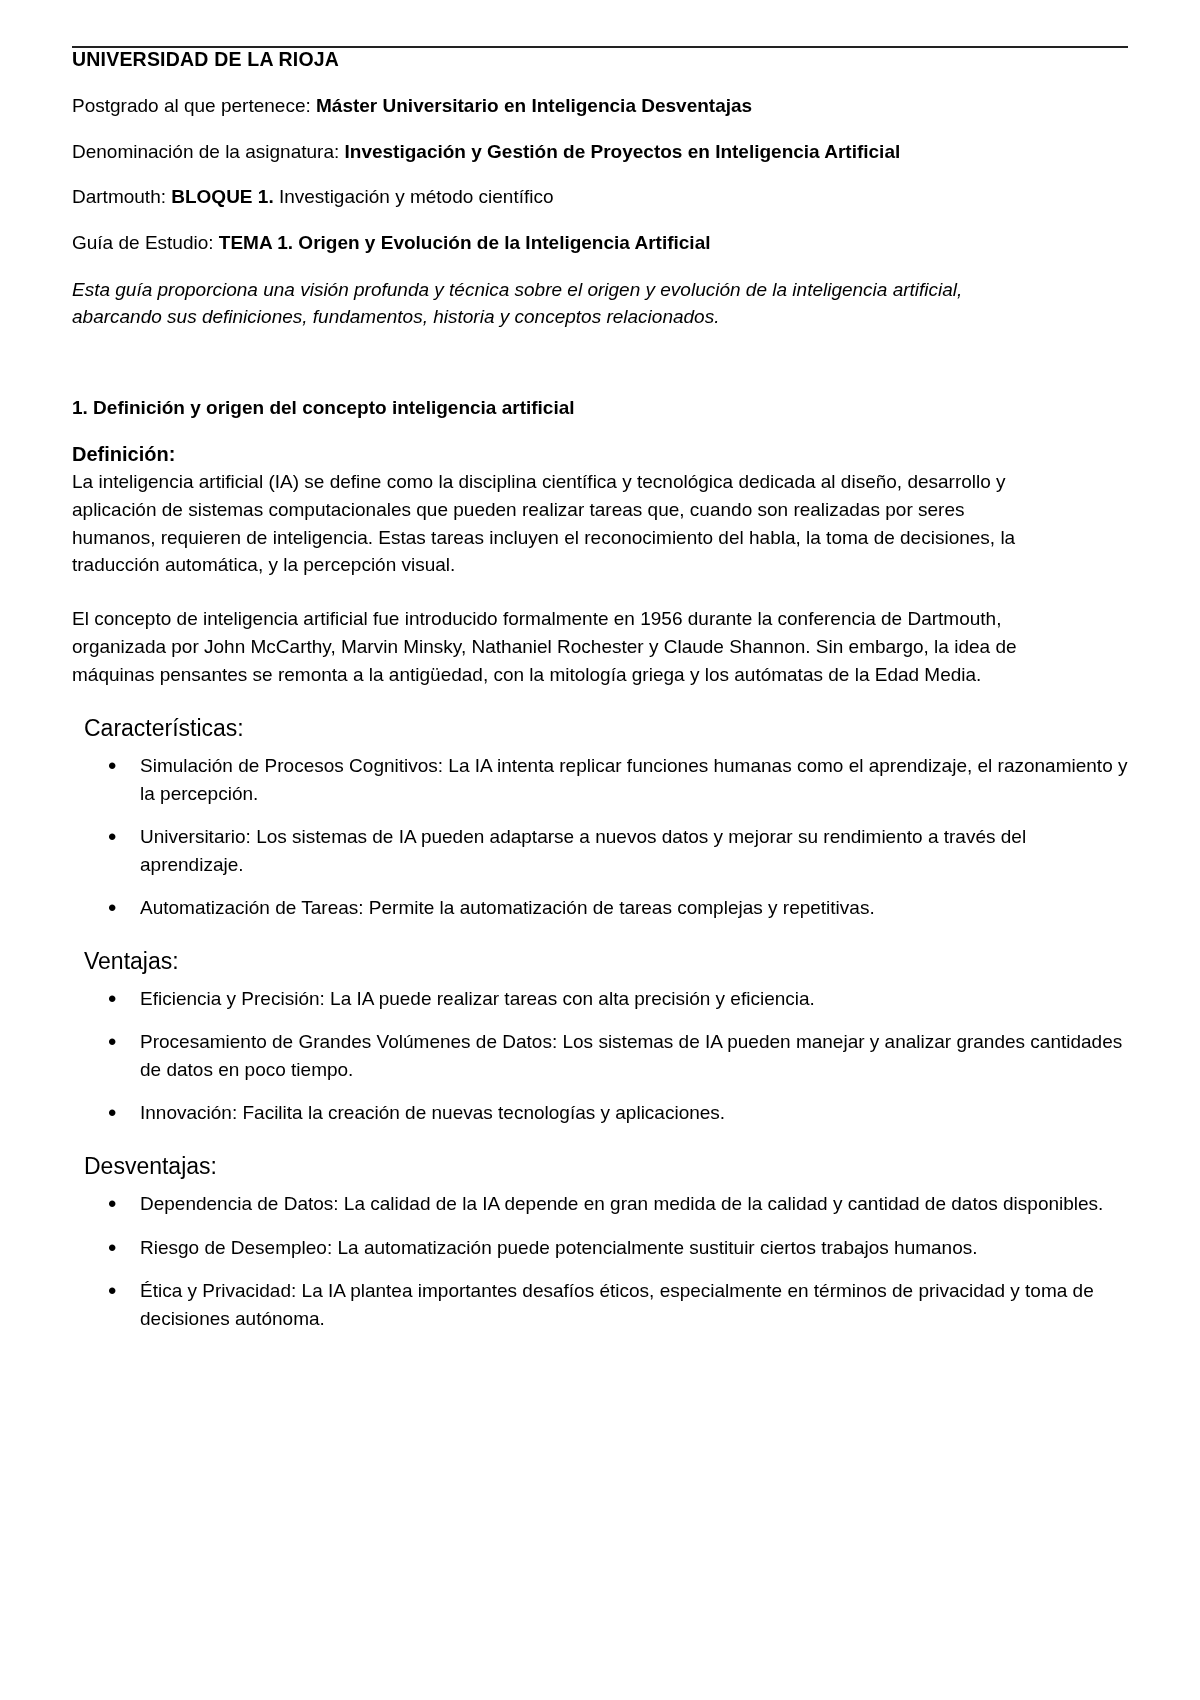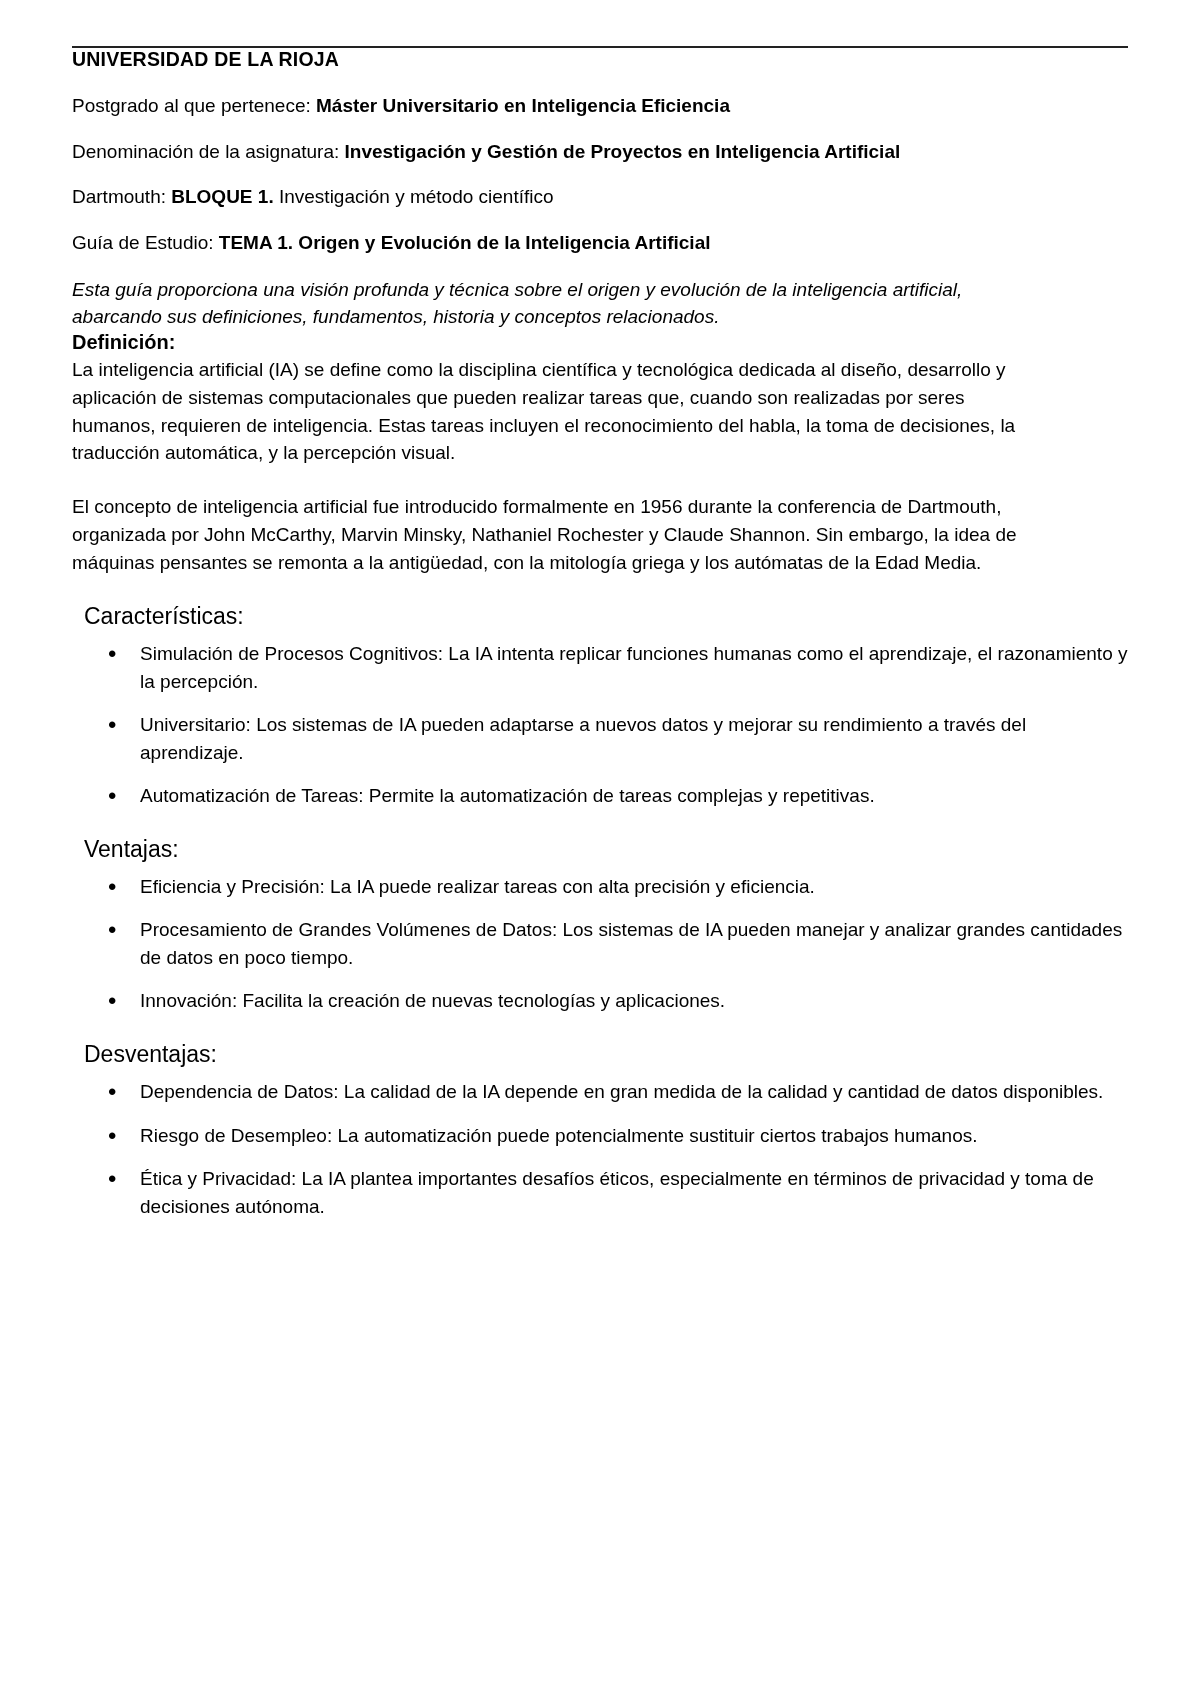--- a/index.html
+++ b/index.html
@@ -110,37 +110,38 @@
 
 <div class="page">
 
   <hr class="rule rule-top">
 
   <div class="content">
 
     <h1 class="univ">UNIVERSIDAD DE LA RIOJA</h1>
 
     <p class="meta-line">
-      <span>Postgrado al que pertenece: </span><span class="b">Máster Universitario en Inteligencia Eficiencia</span>
+      <span>Postgrado al que pertenece: </span><span class="b">Máster Universitario en Inteligencia Desventajas</span>
     </p>
 
     <p class="meta-line">
       <span>Denominación de la asignatura: </span><span class="b">Investigación y Gestión de Proyectos en Inteligencia Artificial</span>
     </p>
 
     <p class="meta-line">
       <span>Dartmouth: </span><span class="b">BLOQUE 1.</span><span> Investigación y método científico</span>
     </p>
 
     <p class="meta-line">
       <span>Guía de Estudio: </span><span class="b">TEMA 1. Origen y Evolución de la Inteligencia Artificial</span>
     </p>
 
     <p class="intro">Esta guía proporciona una visión profunda y técnica sobre el origen y evolución de la inteligencia artificial, abarcando sus definiciones, fundamentos, historia y conceptos relacionados.</p>
 
+    <h2 class="section">1. Definición y origen del concepto inteligencia artificial</h2>
 
     <div class="blk">
       <h3 class="sub">Definición:</h3>
       <p class="body">La inteligencia artificial (IA) se define como la disciplina científica y tecnológica dedicada al diseño, desarrollo y aplicación de sistemas computacionales que pueden realizar tareas que, cuando son realizadas por seres humanos, requieren de inteligencia. Estas tareas incluyen el reconocimiento del habla, la toma de decisiones, la traducción automática, y la percepción visual.</p>
     </div>
 
     <div class="blk">
       <p class="body">El concepto de inteligencia artificial fue introducido formalmente en 1956 durante la conferencia de Dartmouth, organizada por John McCarthy, Marvin Minsky, Nathaniel Rochester y Claude Shannon. Sin embargo, la idea de máquinas pensantes se remonta a la antigüedad, con la mitología griega y los autómatas de la Edad Media.</p>
     </div>
 

